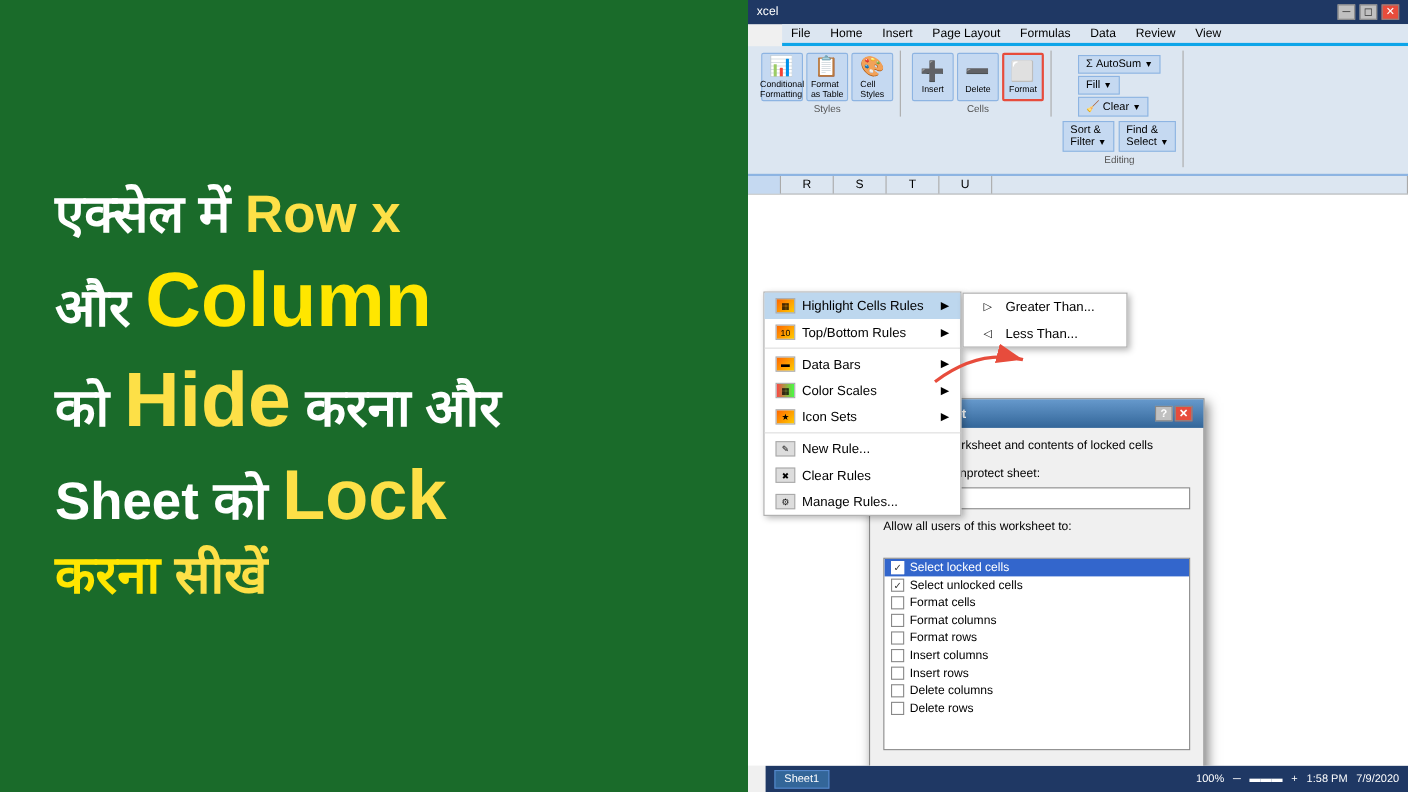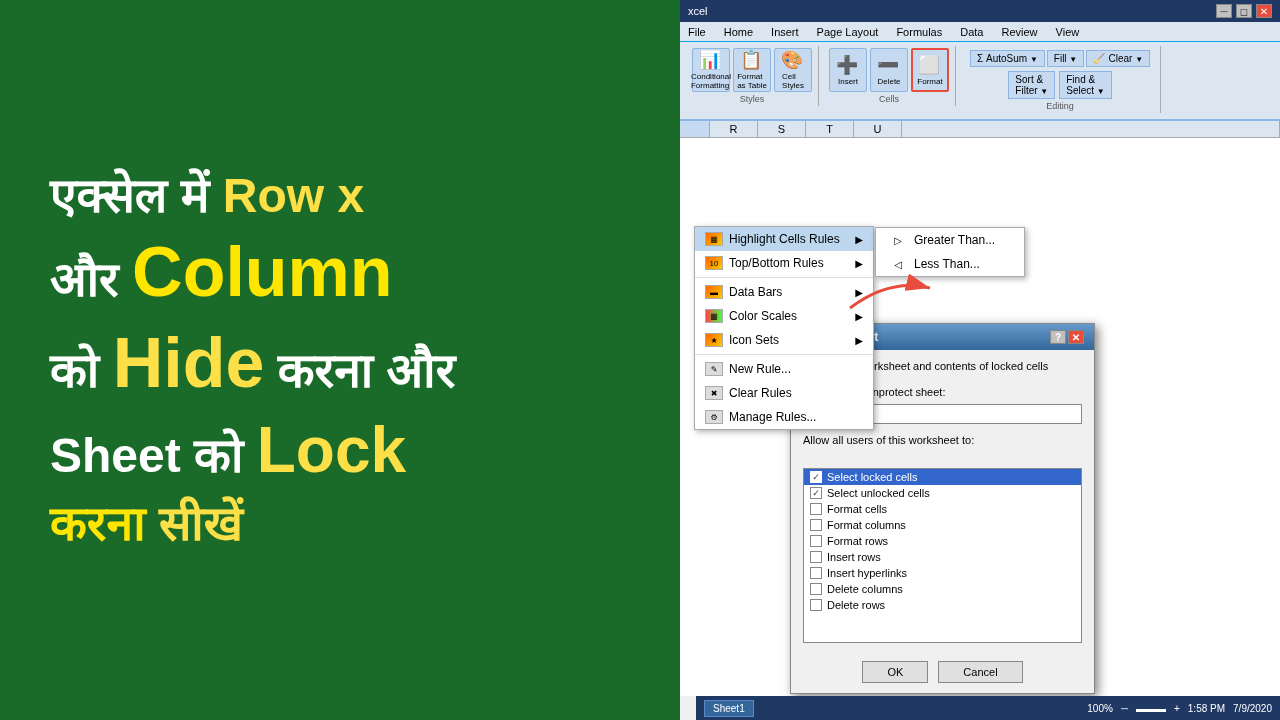--- a/index.html
+++ b/index.html
@@ -61,21 +61,22 @@
 
     
     .menu-bar {
       background: #dce6f1;
       height: 20px;
       display: flex;
       align-items: center;
       padding: 0 4px;
       font-size: 11px;
       gap: 10px;
-      border-bottom: 1px solid #0ea5e9;
+      border-bottom: 3px solid #0ea5e9;
+      margin-left: 31px;
     }
     .menu-item { padding: 2px 4px; cursor: pointer; }
 
     
     .ribbon {
       background: #dce6f1;
       border-bottom: 2px solid #8db4e2;
       padding: 4px 6px 6px;
     }
     .ribbon-content {
@@ -110,21 +111,21 @@
     .r-btn-icon { font-size: 18px; }
     .r-btn-label { font-size: 8px; text-align: left; line-height: 1.1; }
 
     
     .format-highlight {
       border: 2px solid #e74c3c !important;
     }
 
     
     .editing-group {
-      display: flex; flex-direction: row; gap: 2px; padding: 2px 4px;
+      display: flex; flex-direction: column; gap: 2px; padding: 2px 4px;
     }
     .editing-row { display: flex; gap: 2px; align-items: center; }
     .e-btn {
       padding: 2px 6px; font-size: 10px;
       background: #c5d9f1; border: 1px solid #8db4e2;
       cursor: pointer; white-space: nowrap;
     }
     .e-btn-arrow { font-size: 8px; }
 
     
@@ -514,25 +515,25 @@
           <div class="list-item-row">
             <div class="chk"></div>
             <span>Format columns</span>
           </div>
           <div class="list-item-row">
             <div class="chk"></div>
             <span>Format rows</span>
           </div>
           <div class="list-item-row">
             <div class="chk"></div>
+            <span>Insert columns</span>
+          </div>
+          <div class="list-item-row">
+            <div class="chk"></div>
             <span>Insert rows</span>
-          </div>
-          <div class="list-item-row">
-            <div class="chk"></div>
-            <span>Insert hyperlinks</span>
           </div>
           <div class="list-item-row">
             <div class="chk"></div>
             <span>Delete columns</span>
           </div>
           <div class="list-item-row">
             <div class="chk"></div>
             <span>Delete rows</span>
           </div>
         </div>

